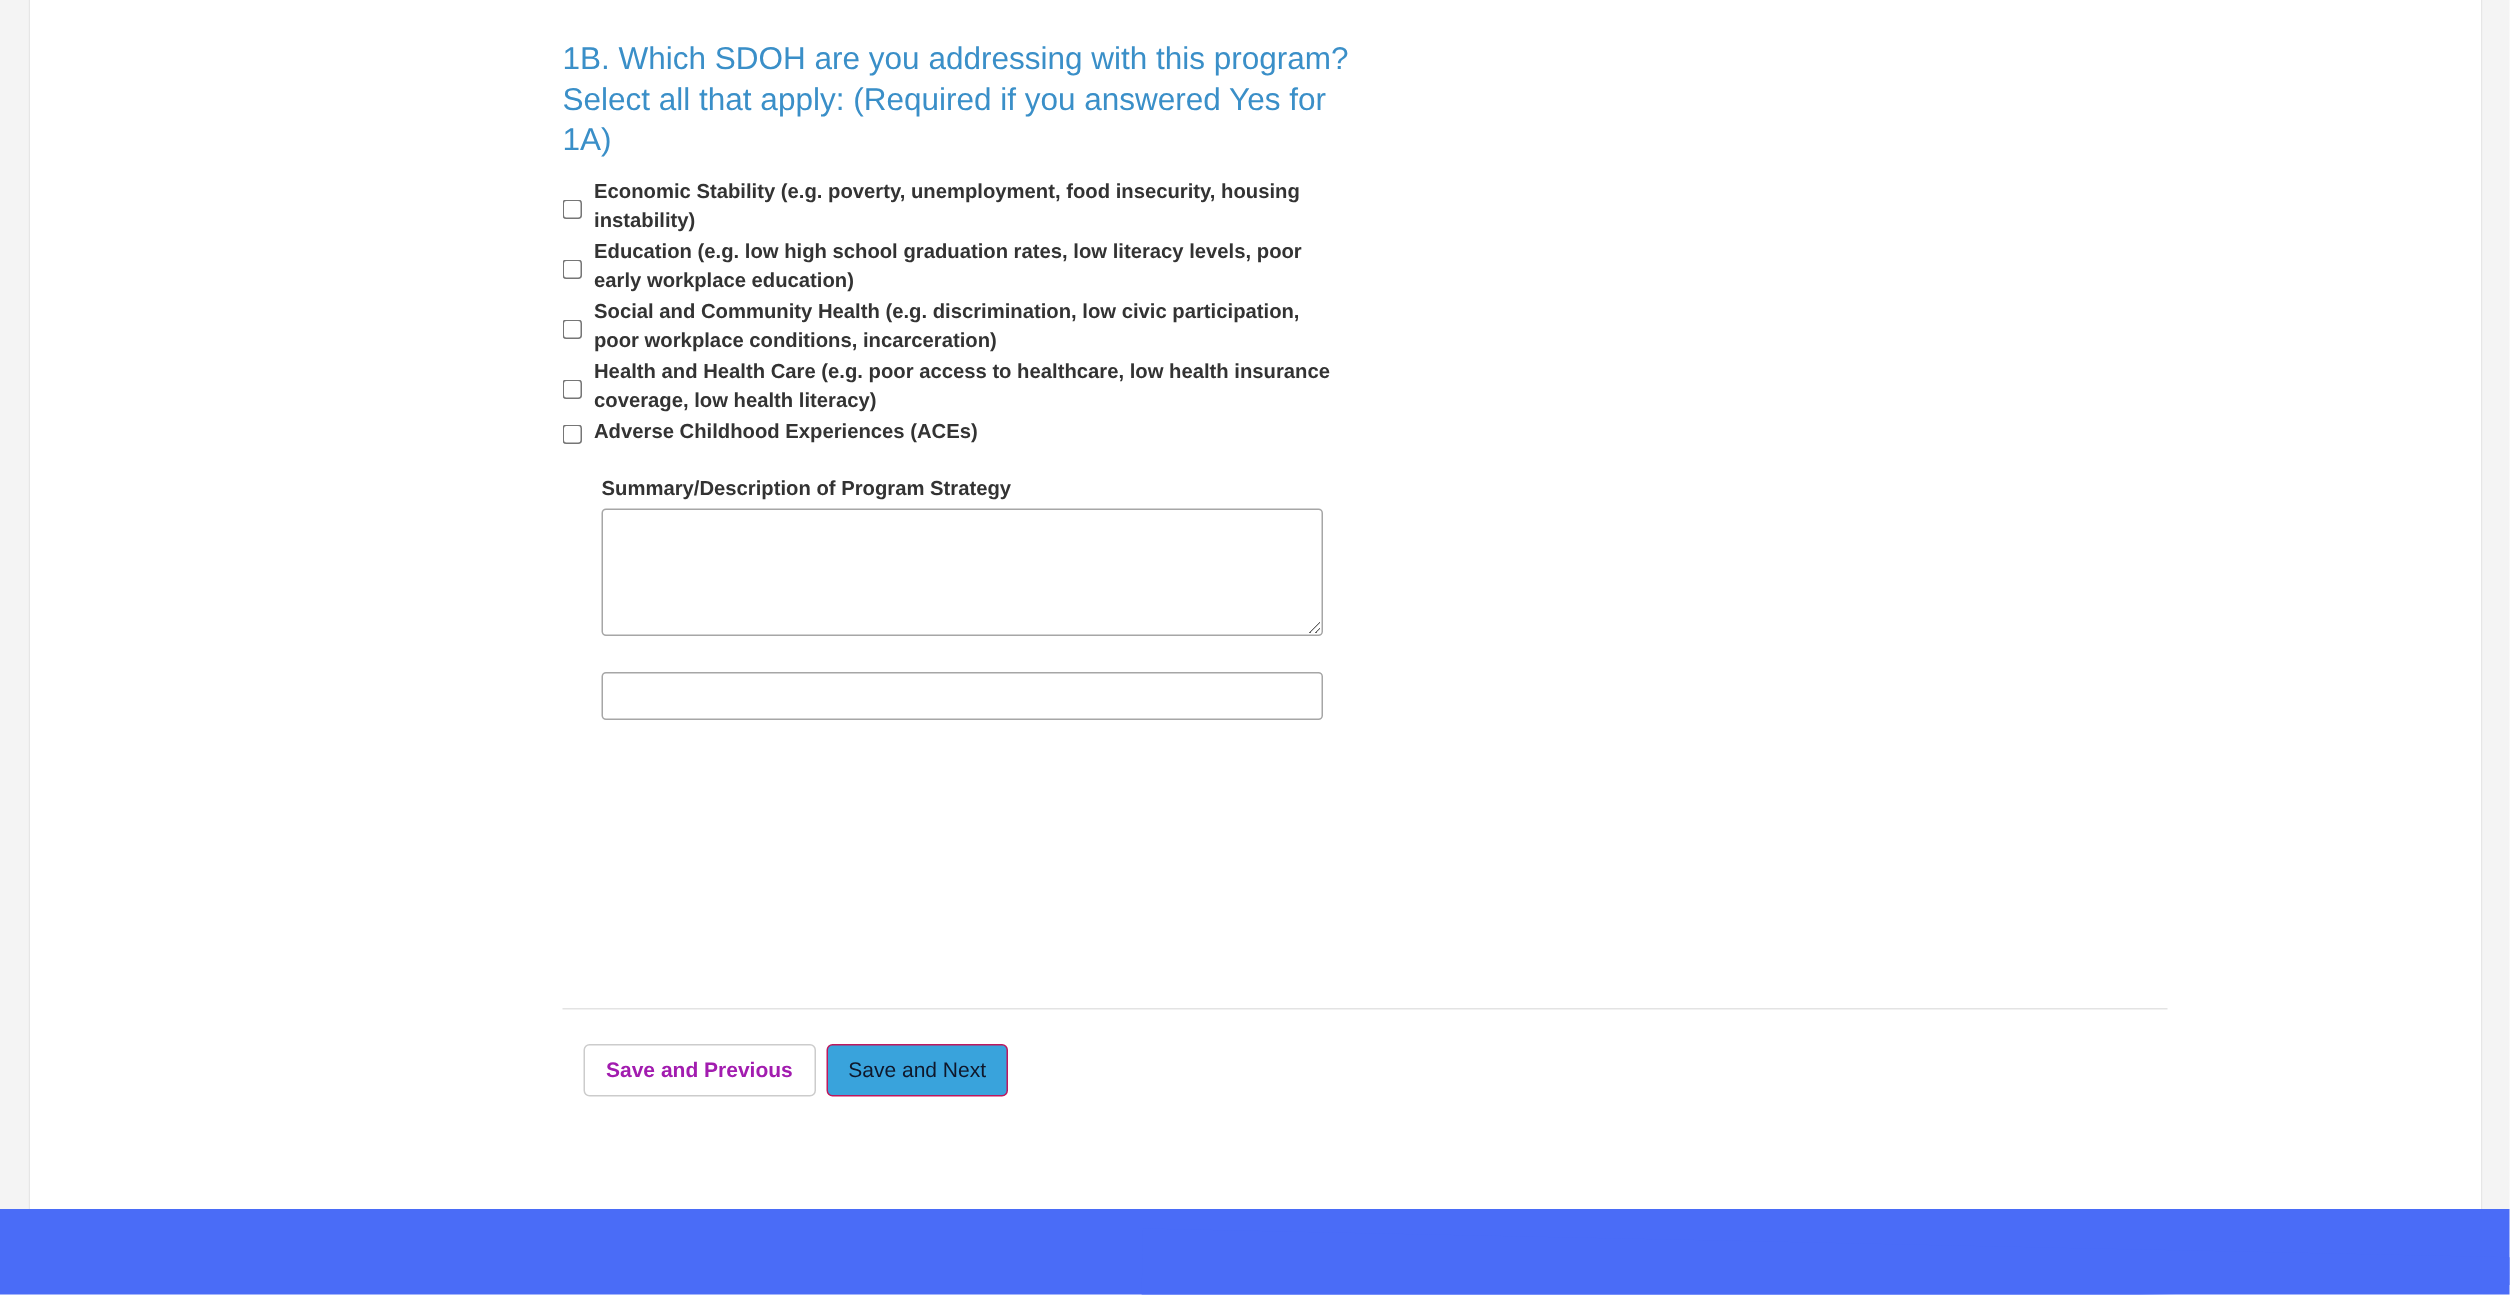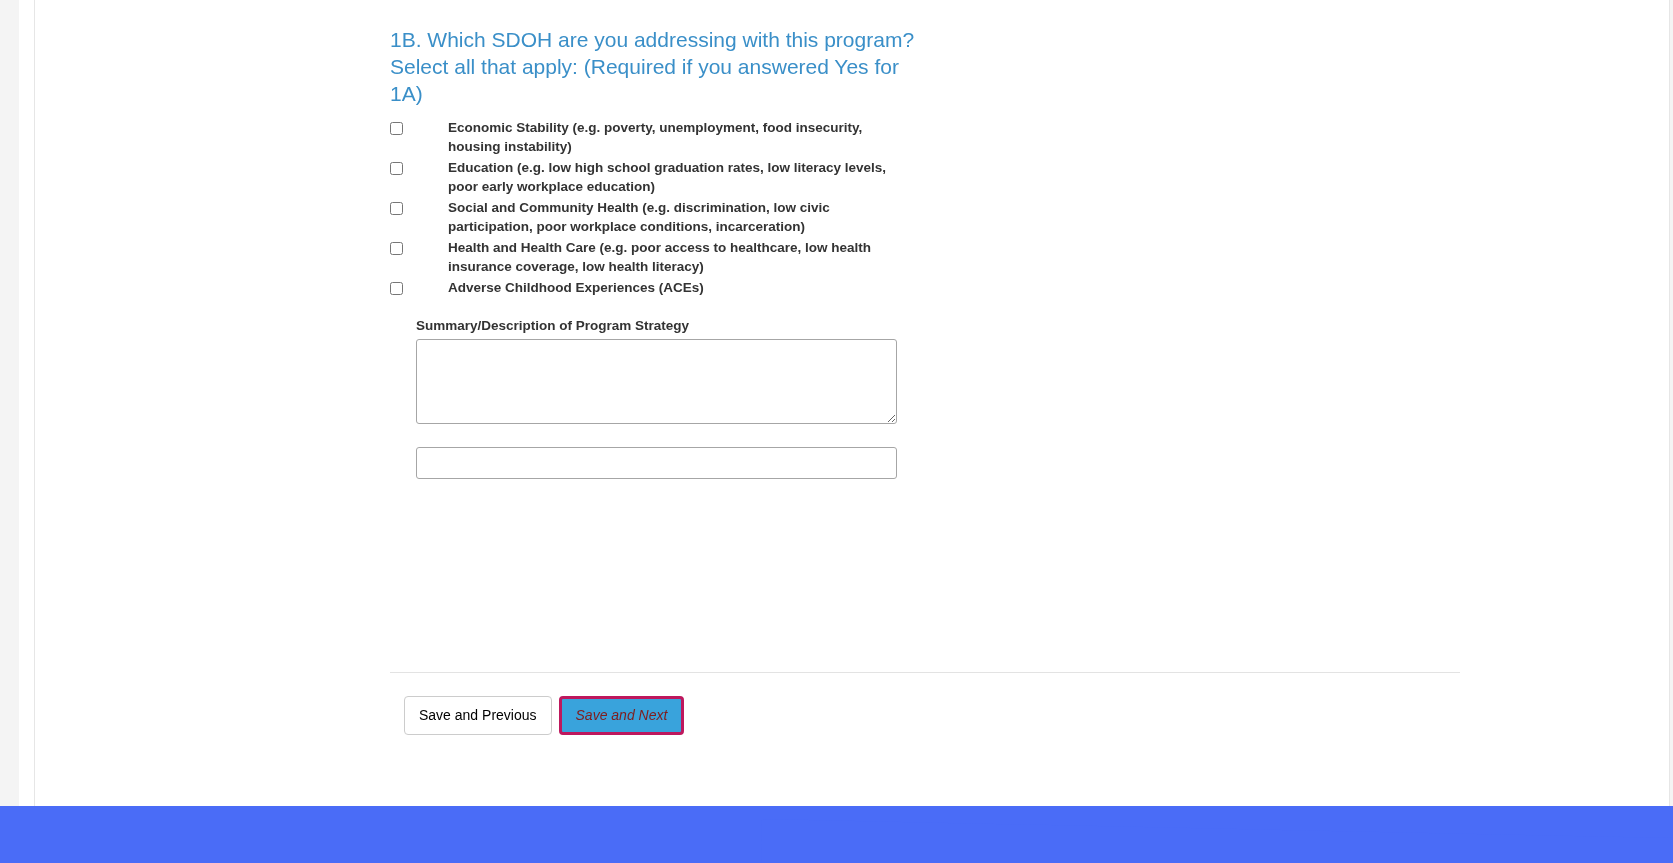--- a/index.html
+++ b/index.html
@@ -20,21 +20,20 @@
   .page-frame {
     position: absolute;
     left: 19px;
     top: 0px;
     width: 1636px;
     height: 806px;
     background: #ffffff;
     border-left: 1px solid #e6e6e6;
     border-right: 1px solid #e6e6e6;
     box-sizing: border-box;
-    margin-left: 15px;
   }
   .gutter-left {
     position: absolute;
     left: 0;
     top: 0;
     width: 19px;
     height: 863px;
     background: #f4f4f4;
   }
   .gutter-right {
@@ -92,23 +91,22 @@
   h2.section-title {
     font-size: 21px;
     font-weight: 400;
     line-height: 27px;
     color: #3a8fc8;
     margin: 26px 0 12px 0;
   }
 
   .checkbox-row {
     display: flex;
-    align-items: flex-start;
+    align-items: center;
     margin-bottom: 3px;
-    gap: 37px;
   }
   .checkbox-row input[type="checkbox"] {
     margin: 3px 8px 0 0;
     width: 13px;
     height: 13px;
     flex: 0 0 auto;
   }
   .checkbox-row label {
     font-size: 13.5px;
     font-weight: bold;
@@ -168,27 +166,27 @@
     font-family: "Liberation Sans", sans-serif;
     font-size: 14px;
     padding: 8px 14px;
     border-radius: 4px;
     cursor: pointer;
     line-height: 17px;
   }
   .btn-default {
     background: #ffffff;
     border: 1px solid #cccccc;
-    color: #000000;
+    color: #a21caf;
+    font-weight: bold;
   }
   .btn-primary {
     background: #39a3dc;
-    border: 3px solid #be185d;
-    color: #7f1d1d;
-    font-style: italic;
+    border: 1px solid #be185d;
+    color: #0f172a;
   }
 </style>
 </head>
 <body>
 
 <div class="gutter-left"></div>
 <div class="gutter-right"></div>
 
 <div class="page-frame">
 

